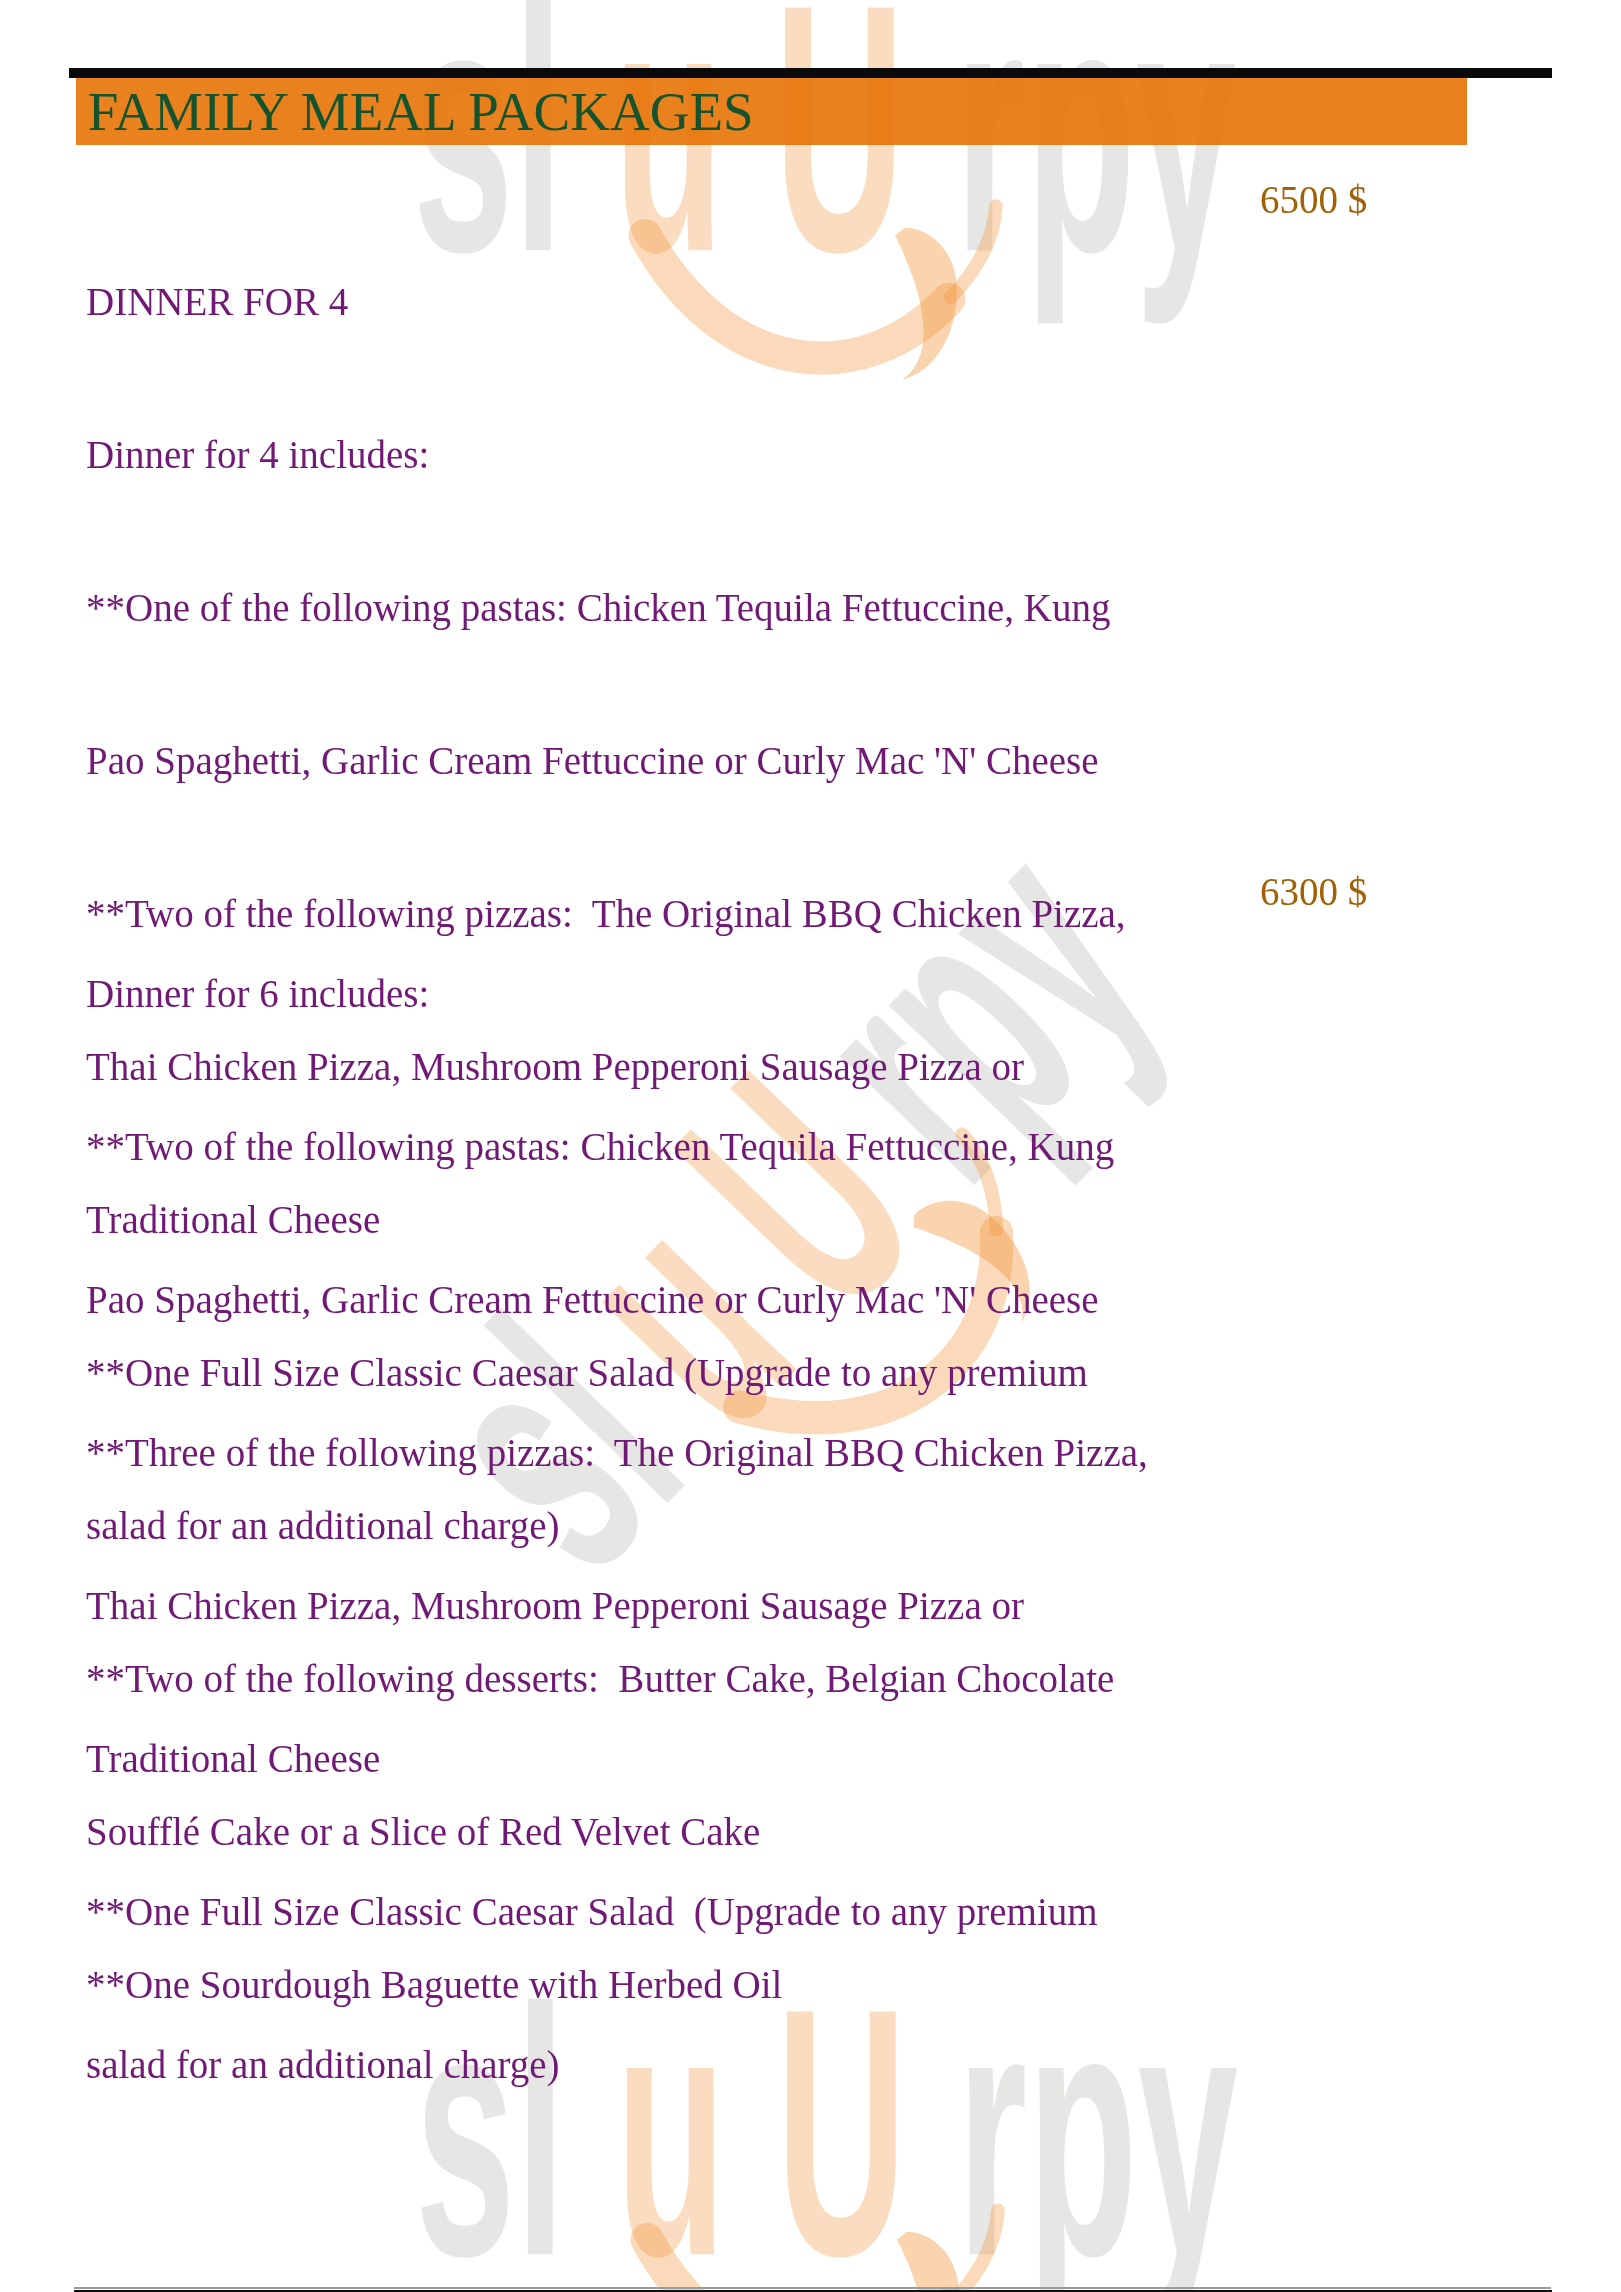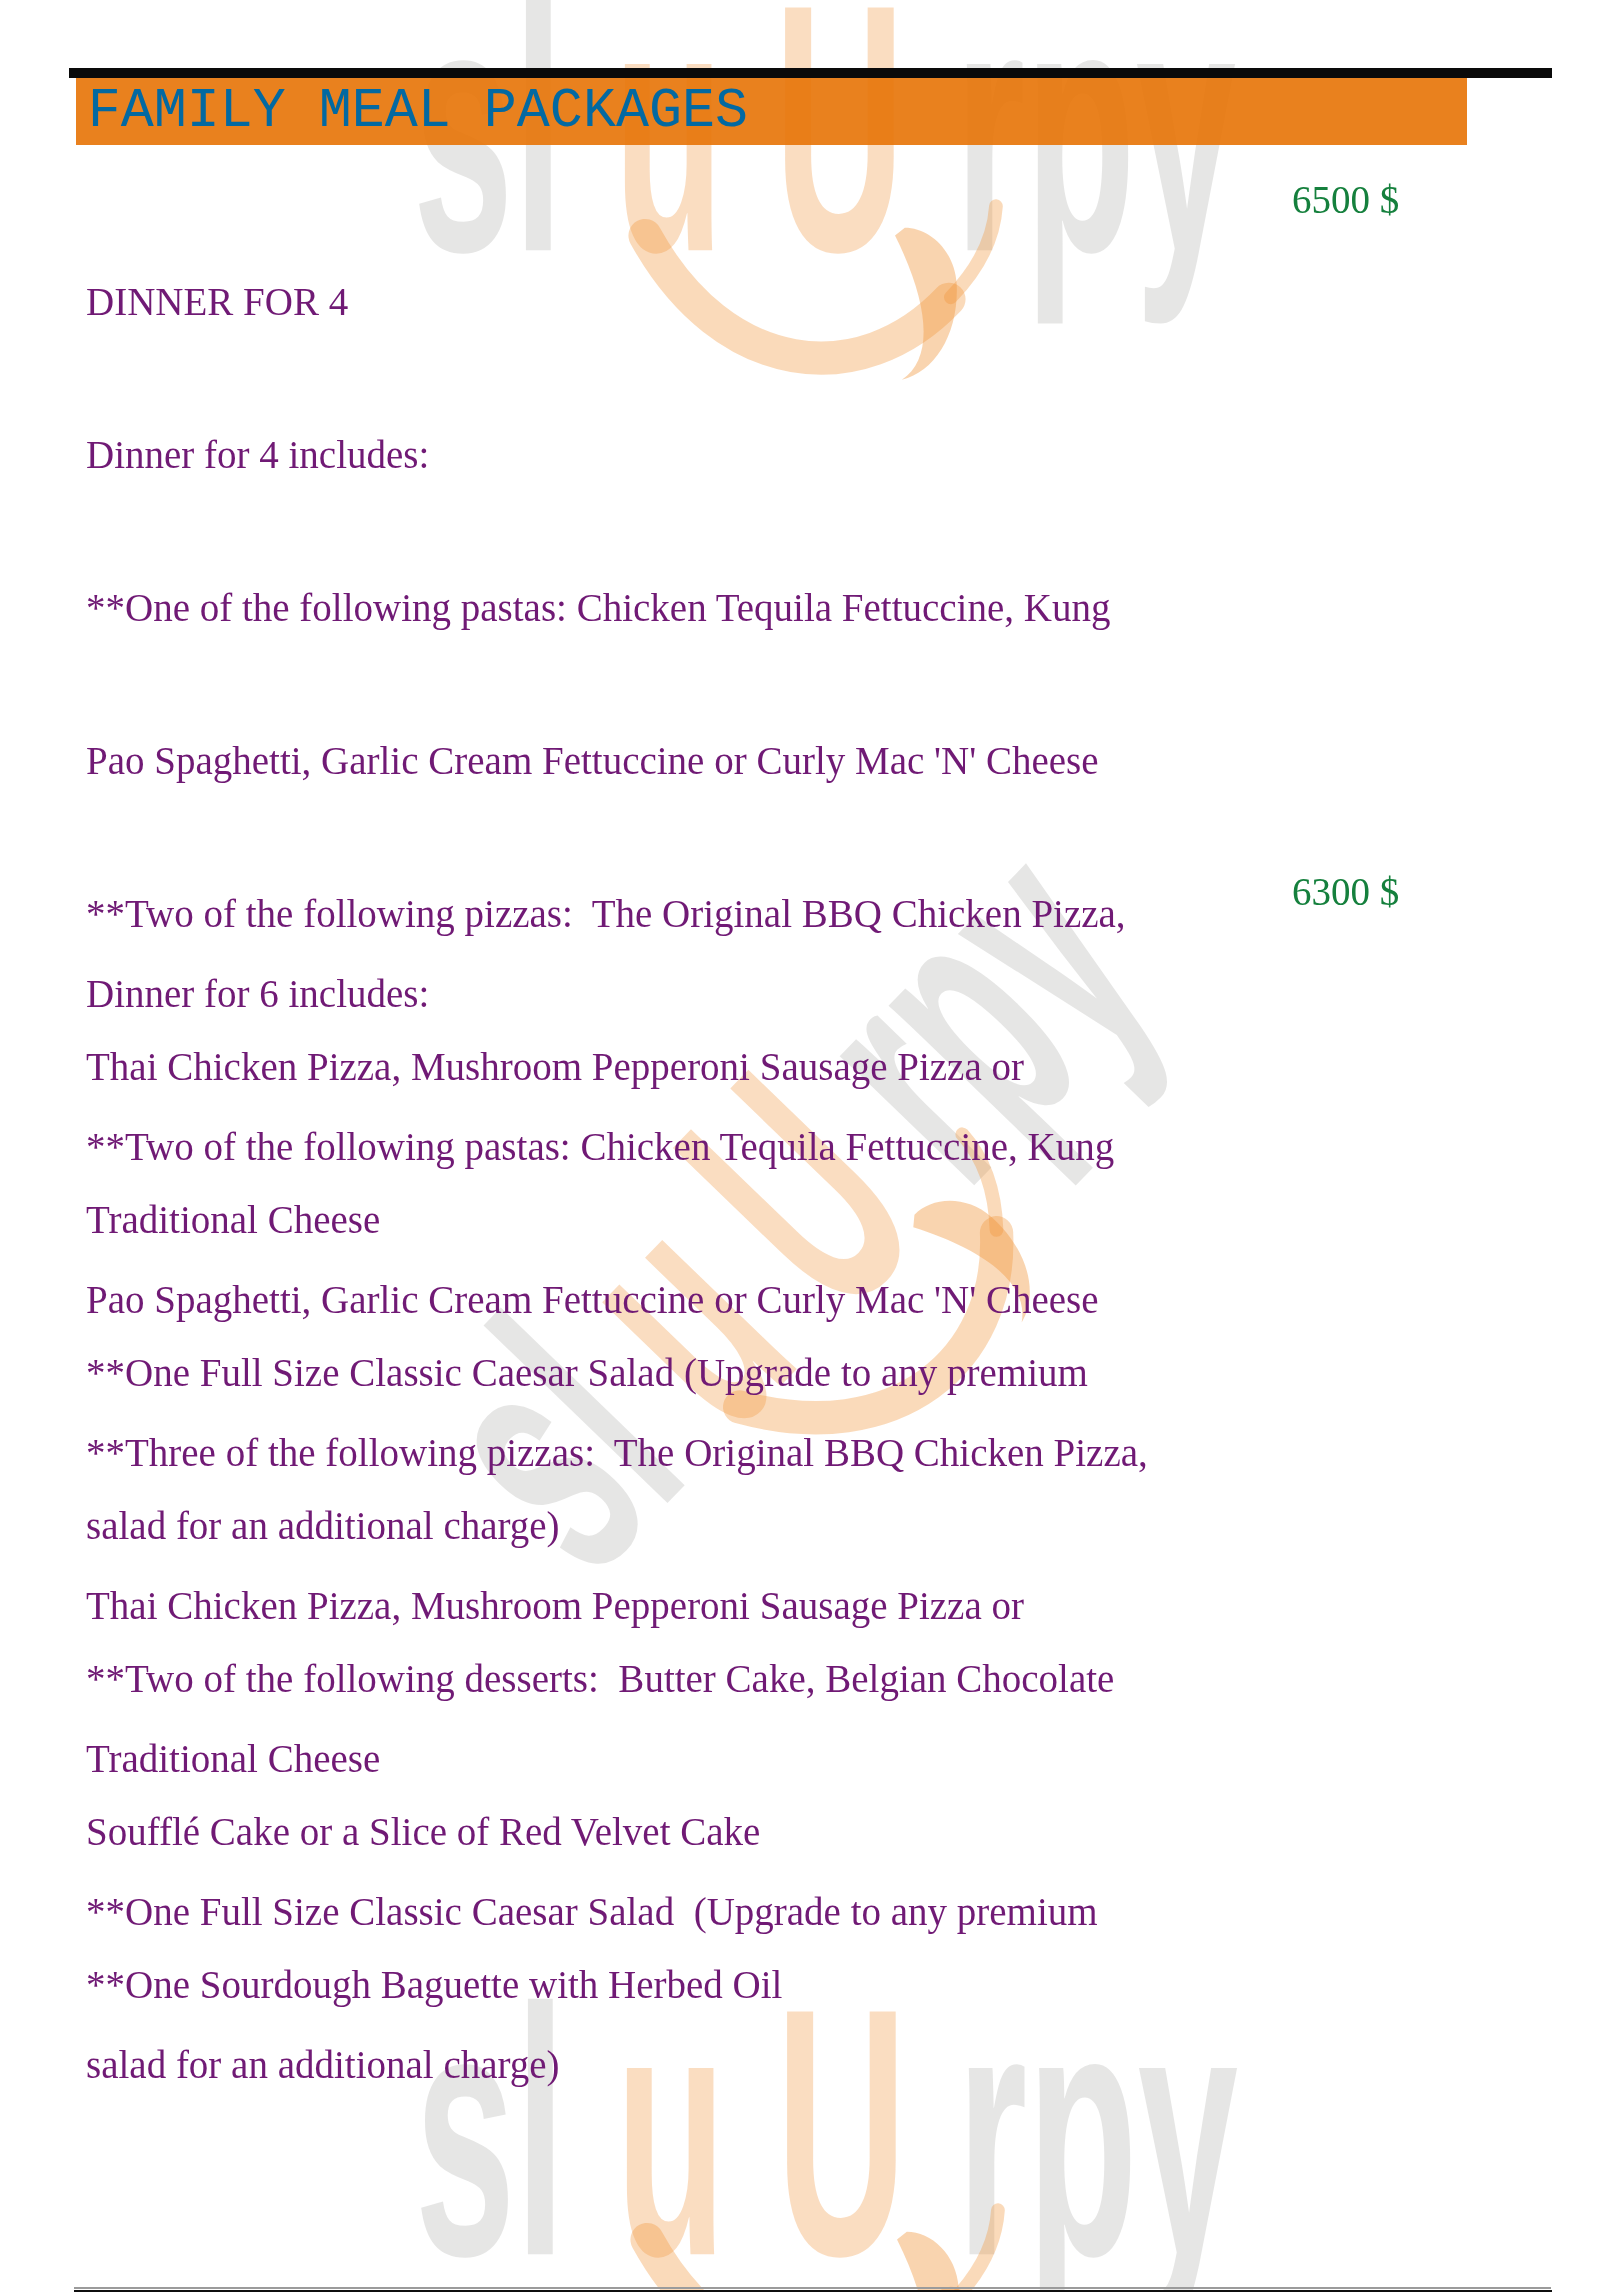--- a/index.html
+++ b/index.html
@@ -14,35 +14,35 @@
   .topbar{
     position:absolute;left:69px;top:68px;width:1483px;height:9.8px;
     background:#0a0a0a;z-index:3;
   }
   .orangebar{
     position:absolute;left:76px;top:77px;width:1391px;height:68px;
     background:rgba(231,115,6,0.90);
     z-index:2;
     display:flex;align-items:center;
     padding-left:11.8px;box-sizing:border-box;
-    font-family:Liberation Mono, monospace;
+    font-family:Liberation Serif, serif;
     font-size:55px;line-height:1;
-    color:#0369a1;
+    color:#14532d;
     white-space:pre;
   }
   
   .section{
     position:absolute;left:86px;z-index:2;
     font-size:39px;line-height:51px;color:#701a75;
     white-space:pre;
   }
   .section .heading{white-space:pre;}
   .price{
-    position:absolute;left:1292px;z-index:2;
-    font-size:39px;line-height:51px;color:#15803d;white-space:pre;
+    position:absolute;left:1260px;z-index:2;
+    font-size:39px;line-height:51px;color:#a16207;white-space:pre;
   }
   .s1{top:174px;} .p1{top:174px;}
   .s2{top:866px;} .p2{top:866px;}
   
   .rule-gray{position:absolute;left:74px;top:2287px;width:1477px;height:2px;background:#9b9b9b;z-index:2;}
   .rule-black{position:absolute;left:74px;top:2290px;width:1478px;height:2.9px;background:#0f0f0f;z-index:3;}
   
   .wm{position:absolute;width:833px;height:549px;z-index:1;pointer-events:none;}
   .wm-top{left:405px;top:-83px;}
   .wm-mid{left:414px;top:975px;transform:rotate(-46deg);}

